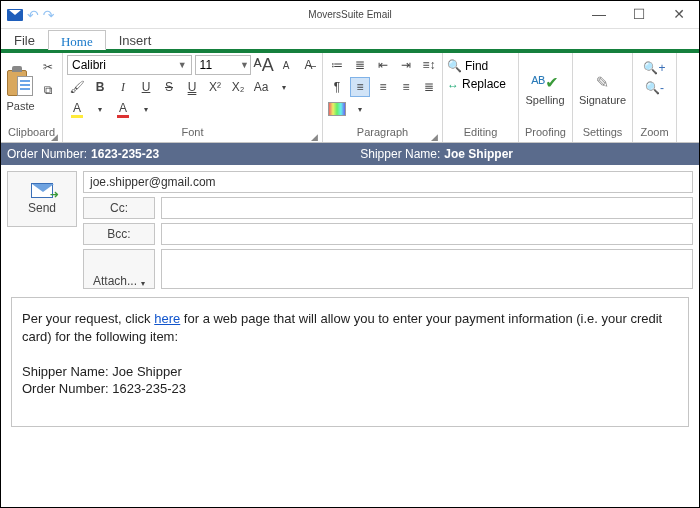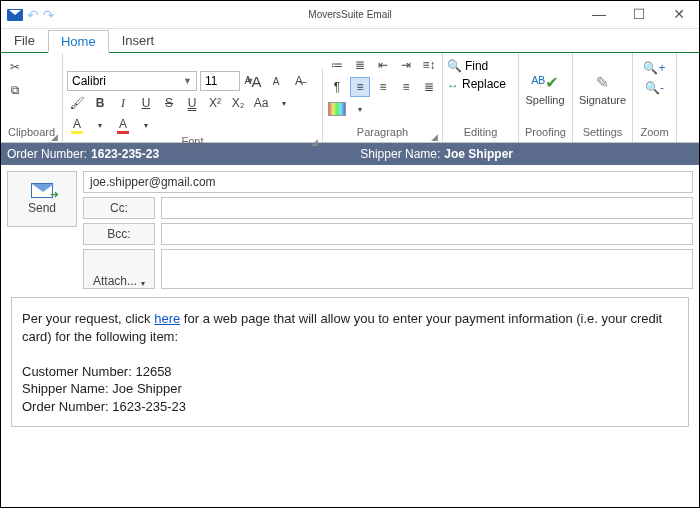--- a/index.html
+++ b/index.html
@@ -9,23 +9,23 @@
 .titlebar { height: 28px; background: #fff; display: flex; align-items: center; position: relative; border-bottom: 1px solid #e0e0e0; }
 .titlebar .qat { display: flex; align-items: center; gap: 4px; padding-left: 6px; }
 .titlebar .qat .envelope { width: 16px; height: 12px; background: #1e5ebb; border-radius: 1px; position: relative; }
 .titlebar .qat .envelope::after { content: ""; position: absolute; left: 2px; top: 1px; width: 0; height: 0; border-left: 6px solid transparent; border-right: 6px solid transparent; border-top: 5px solid #fff; }
 .titlebar .qat .arrow { color: #94c3f3; font-size: 14px; }
 .titlebar .title { position: absolute; left: 0; right: 0; text-align: center; font-size: 10px; color: #444; }
 .titlebar .winbtns { position: absolute; right: 0; top: 0; display: flex; }
 .titlebar .winbtns div { width: 40px; height: 26px; display: flex; align-items: center; justify-content: center; color: #555; font-size: 14px; }
 
 
-.menutabs { height: 24px; display: flex; align-items: stretch; border-bottom: 1px solid #15803d; font-size: 13px; }
+.menutabs { height: 24px; display: flex; align-items: stretch; border-bottom: 4px solid #15803d; font-size: 13px; }
 .menutabs .tab { padding: 3px 12px; color: #444; cursor: default; border: 1px solid transparent; border-bottom: none; }
-.menutabs .tab.active { border: 1px solid #c5c5c5; border-bottom: 1px solid #fff; background: #fff; color: #1979ca; position: relative; top: 1px; }
+.menutabs .tab.active { border: 1px solid #c5c5c5; border-bottom: 1px solid #fff; background: #fff; color: #1979ca; position: relative; top: 1px; font-family: Liberation Serif, serif; }
 
 
 .ribbon { height: 90px; background: #fff; display: flex; border-bottom: 1px solid #c5c5c5; }
 .group { display: flex; flex-direction: column; border-right: 1px solid #d6d6d6; padding: 2px 4px 0 4px; }
 .group .body { flex: 1; display: flex; align-items: flex-start; gap: 2px; }
 .group .label { height: 16px; font-size: 11px; color: #666; text-align: center; position: relative; }
 .group .label .launcher { position: absolute; right: 0; bottom: 0; font-size: 9px; color: #888; }
 .bigbtn { display: flex; flex-direction: column; align-items: center; justify-content: center; width: 44px; height: 68px; font-size: 11px; color: #444; gap: 2px; }
 .bigbtn .ico { font-size: 16px; }
 .col { display: flex; flex-direction: column; gap: 3px; padding-top: 2px; }
@@ -89,40 +89,48 @@
 <div class="menutabs">
   <div class="tab">File</div>
   <div class="tab active">Home</div>
   <div class="tab">Insert</div>
 </div>
 
 <div class="ribbon">
 
   <div class="group" style="width:62px;">
     <div class="body">
+      <div class="bigbtn">
+        <div class="paste-ico">
+          <div class="board"></div>
+            <div class="clip"></div>
+            <div class="sheet"></div>
+        </div>
+        <span>Paste</span>
+      </div>
       <div class="col">
         <div class="sbtn">✂</div>
         <div class="sbtn">⧉</div>
       </div>
     </div>
     <div class="label"><span>Clipboard</span><span class="launcher">◢</span></div>
   </div>
 
-  <div class="group" style="width:260px;margin-top:16px;">
+  <div class="group" style="width:260px;">
     <div class="body" style="flex-direction:column; gap:2px; width:100%;">
       <div class="row" style="width:100%;">
         <div class="sel" style="width:130px;">
             <span>Calibri</span>
             <span class="caret">▼</span>
           </div>
-        <div class="sel" style="width:40px;gap:28px;">
+        <div class="sel" style="width:56px;gap:28px;">
             <span>11</span>
             <span class="caret">▼</span>
           </div>
-        <div class="sbtn" style="font-size:15px;">ᴬA</div>
+        <div class="sbtn" style="font-size:18px;">ᴬA</div>
         <div class="sbtn" style="font-size:10px;">A</div>
         <div class="sbtn">A̶</div>
       </div>
       <div class="row">
         <div class="sbtn">🖌</div>
         <div class="sbtn" style="font-weight:bold;">B</div>
         <div class="sbtn" style="font-style:italic; font-family:serif;">I</div>
         <div class="sbtn" style="text-decoration:underline;">U</div>
         <div class="sbtn" style="text-decoration:line-through;">S</div>
         <div class="sbtn" style="text-decoration:underline double;">U</div>
@@ -252,16 +260,15 @@
       <div class="finput fattach"></div>
     </div>
   </div>
 </div>
 
 <div class="bodyeditor">
   <p>
     <span>Per your request, click </span><a href="#">here</a><span> for a web page that will allow you to enter your payment information (i.e. your credit card) for the following item:</span>
   </p>
   <br>
-  <p><span>Customer Number:</span> <span>12658</span></p>
   <p><span>Shipper Name:</span> <span>Joe Shipper</span></p>
   <p><span>Order Number:</span> <span>1623-235-23</span></p>
 </div>
 
 </body></html>

